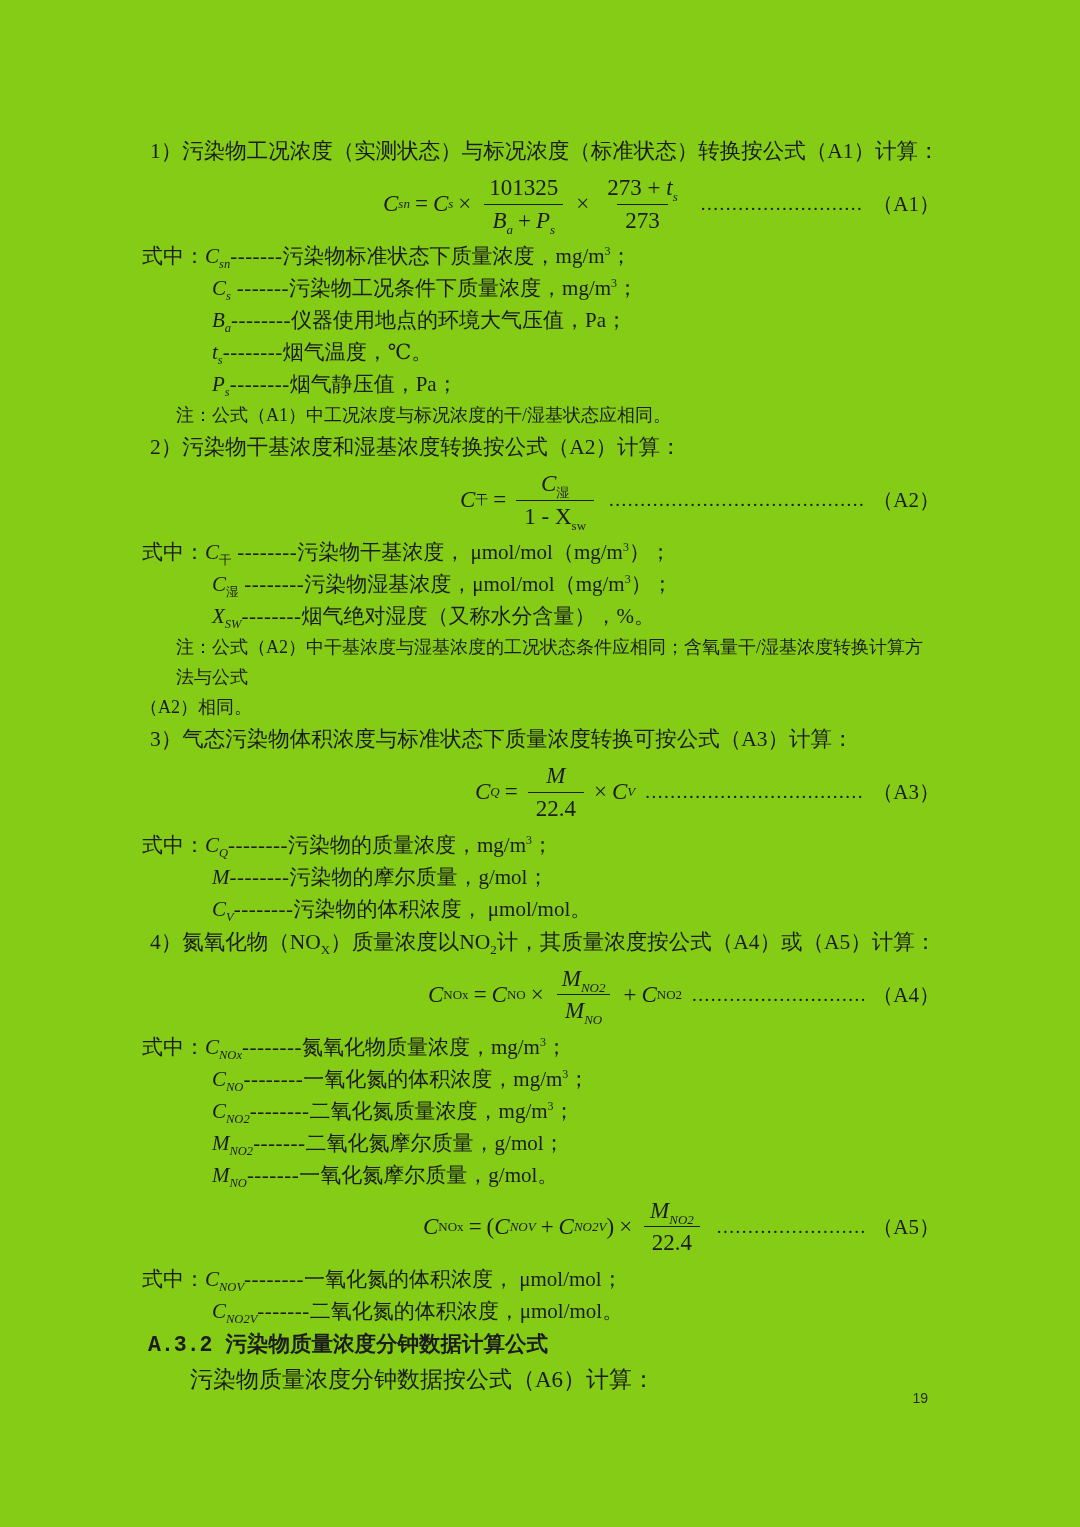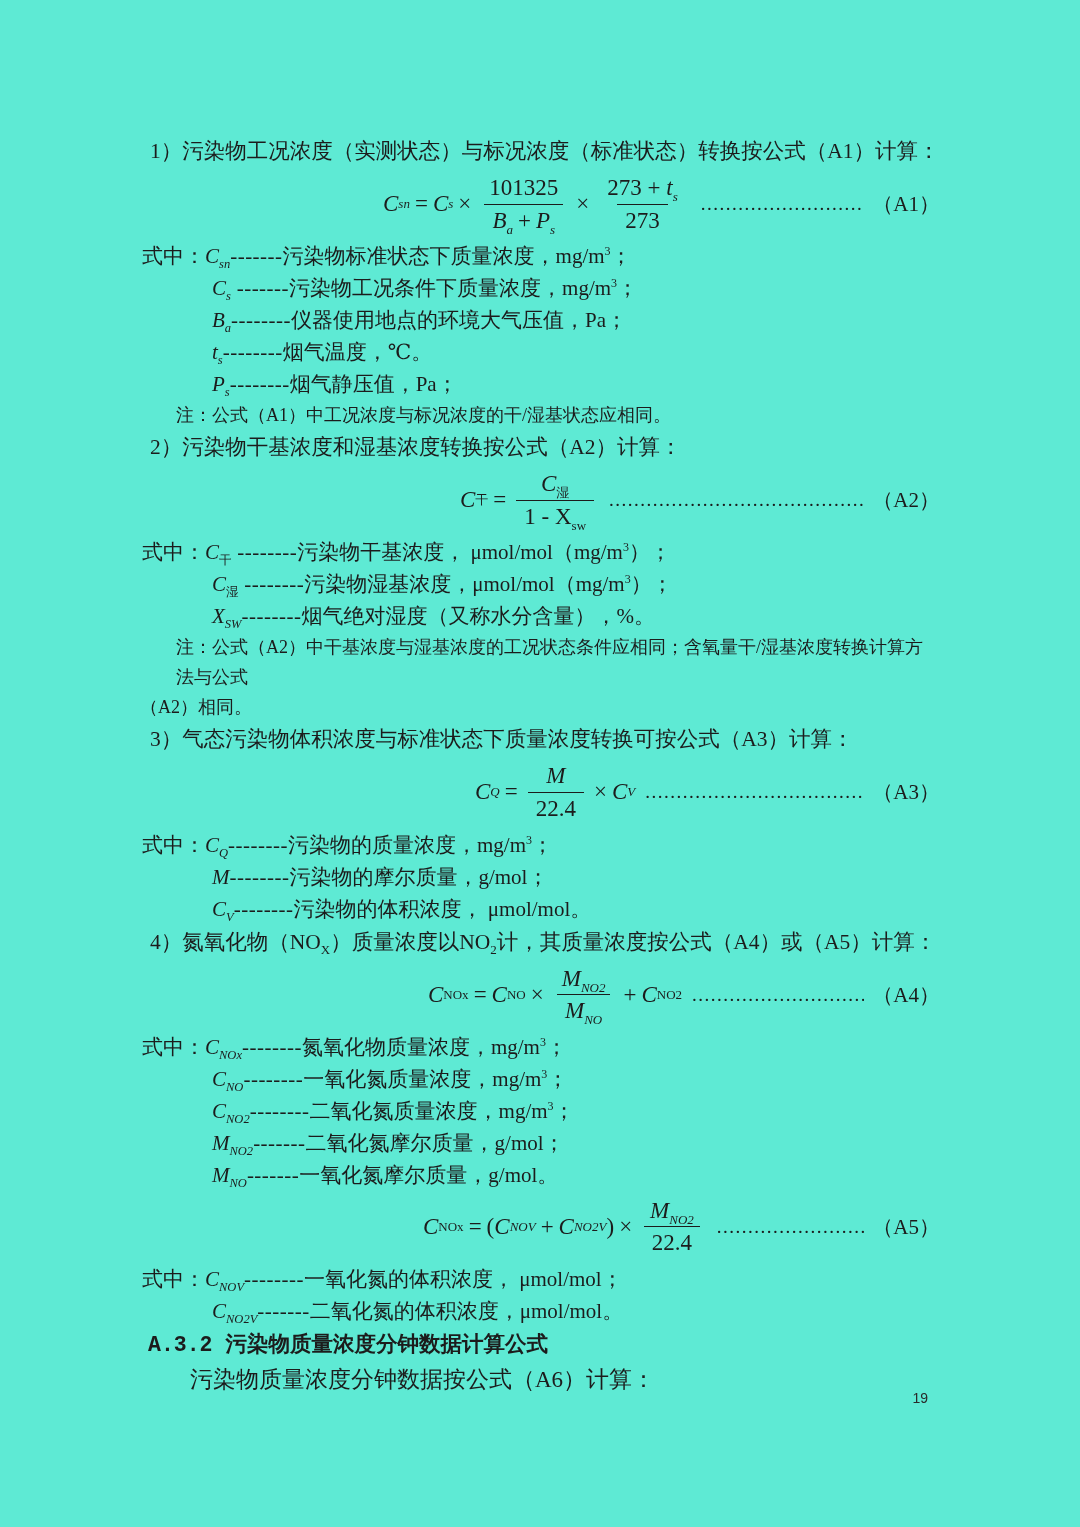--- a/index.html
+++ b/index.html
@@ -1,20 +1,20 @@
 <!DOCTYPE html>
 <html><head>
 <meta charset="utf-8">
 <style>
   html,body { margin:0; padding:0; background:#e9e9e9; }
   .page {
     position:relative;
     width:1080px; height:1527px;
     margin:0 auto;
-    background:#5eead4;
+    background:#84cc16;
     color:#1c1c1c;
     font-family:"Liberation Serif","DejaVu Serif",serif;
     box-sizing:border-box;
     padding:134px 140px 0 140px;
     overflow:hidden;
   }
   .h-item { font-size:21.5px; line-height:34px; margin-left:10px; white-space:nowrap; }
   .sec-heading { font-size:21.5px; line-height:36px; margin-left:8px; font-weight:bold;font-family:Liberation Mono, monospace; }
   .closing-line { font-size:23px; line-height:34px; margin-left:50px; }
 
@@ -150,21 +150,21 @@
       </span>
       <span class="mo">+</span>
       <span class="mi">C</span>
         <sub class="rm">NO2</sub>
     </span>
     <span class="dots">................................................................................</span>
     <span class="f-label">（A4）</span>
   </div>
 
   <div class="def-row has-pre"><span>式中：</span><span class="mi">C</span><sub>NOx</sub><span class="dash">--------</span><span>氮氧化物质量浓度，mg/m</span><sup>3</sup><span>；</span></div>
-  <div class="def-row"><span class="mi">C</span><sub>NO</sub><span class="dash">--------</span><span>一氧化氮质量浓度，mg/m</span><sup>3</sup><span>；</span></div>
+  <div class="def-row"><span class="mi">C</span><sub>NO</sub><span class="dash">--------</span><span>一氧化氮的体积浓度，mg/m</span><sup>3</sup><span>；</span></div>
   <div class="def-row"><span class="mi">C</span><sub>NO2</sub><span class="dash">--------</span><span>二氧化氮质量浓度，mg/m</span><sup>3</sup><span>；</span></div>
   <div class="def-row"><span class="mi">M</span><sub>NO2</sub><span class="dash">-------</span><span>二氧化氮摩尔质量，g/mol；</span></div>
   <div class="def-row"><span class="mi">M</span><sub>NO</sub><span class="dash">-------</span><span>一氧化氮摩尔质量，g/mol。</span></div>
 
   <div class="formula-line">
     <span class="eqwrap ml-a5">
       <span class="mi">C</span>
         <sub class="rm">NOx</sub>
       <span class="mo">=</span>
       <span class="up">(</span>

